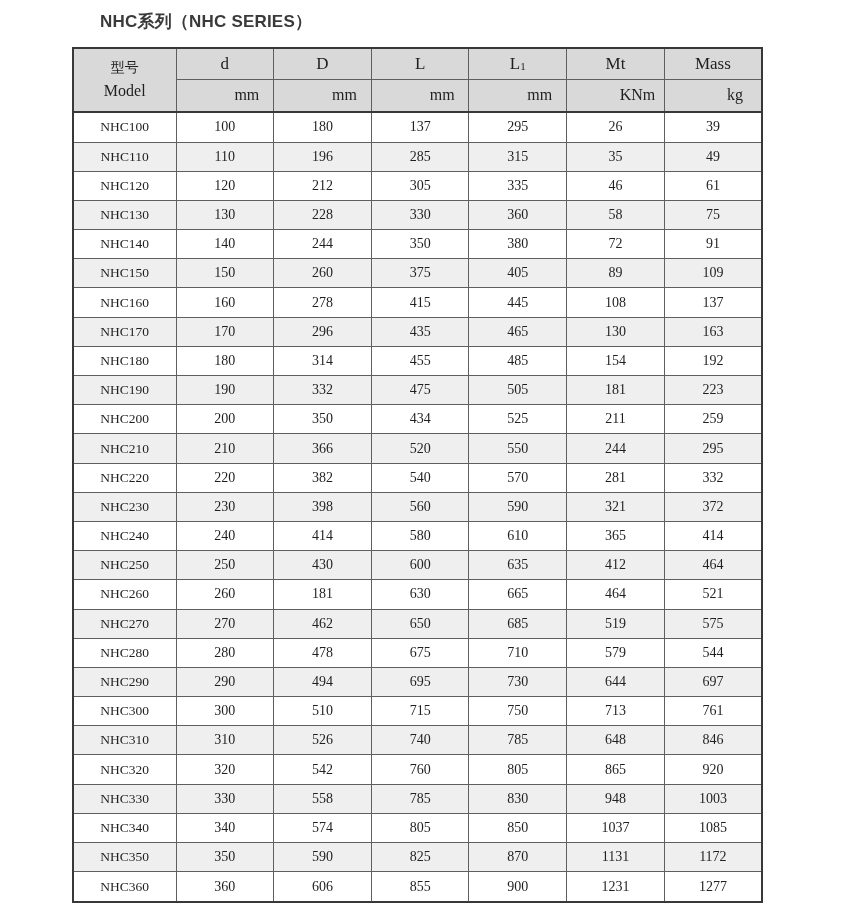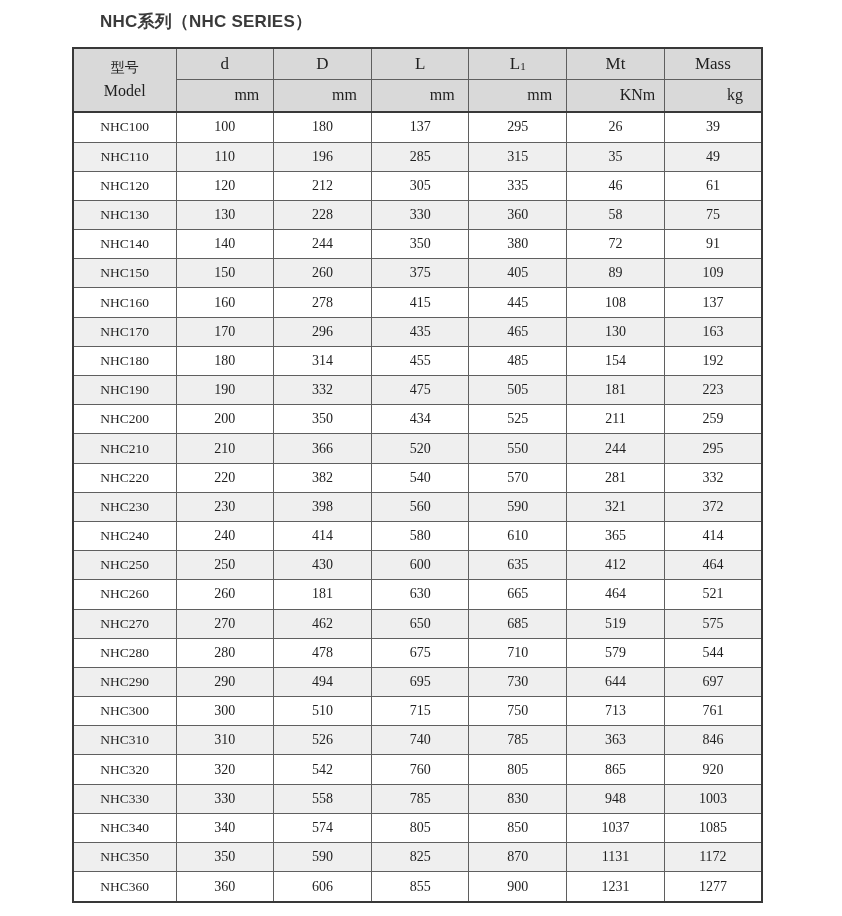--- a/index.html
+++ b/index.html
@@ -278,21 +278,21 @@
         <td>750</td>
         <td>713</td>
         <td>761</td>
       </tr>
       <tr>
         <td class="model-cell">NHC310</td>
         <td>310</td>
         <td>526</td>
         <td>740</td>
         <td>785</td>
-        <td>363</td>
+        <td>648</td>
         <td>846</td>
       </tr>
       <tr>
         <td class="model-cell">NHC320</td>
         <td>320</td>
         <td>542</td>
         <td>760</td>
         <td>805</td>
         <td>865</td>
         <td>920</td>

